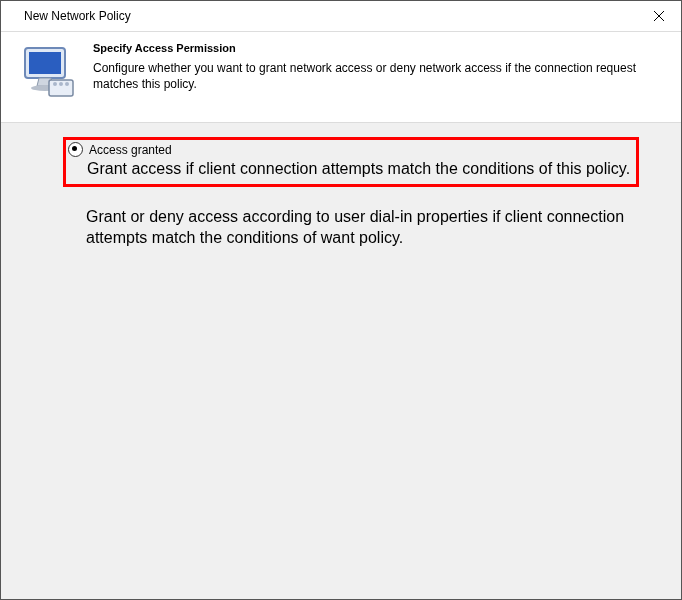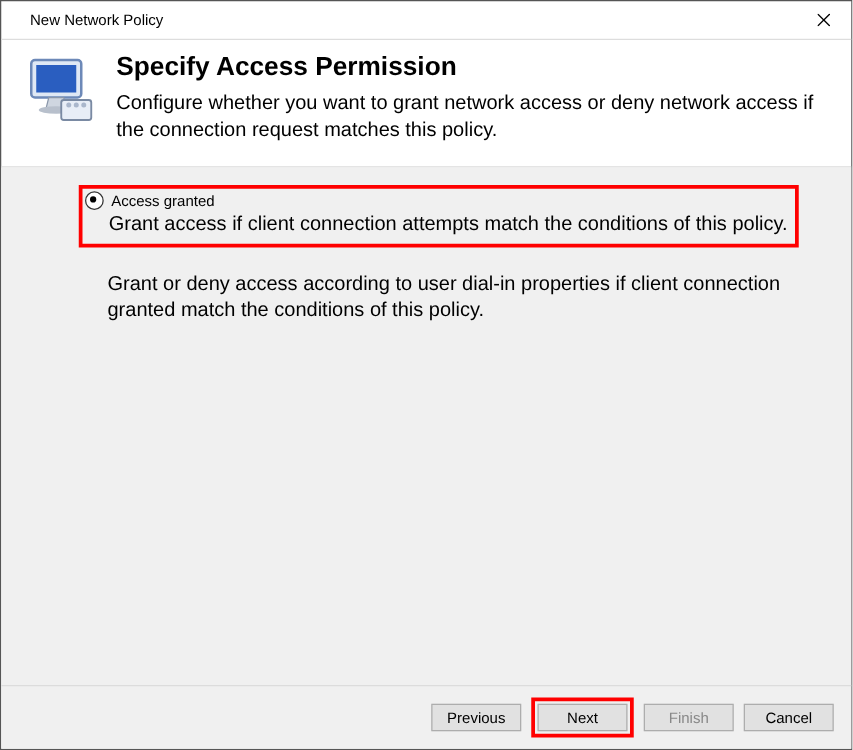--- a/index.html
+++ b/index.html
@@ -48,26 +48,26 @@
   }
   .header-icon {
     width: 60px;
     height: 60px;
     margin-right: 14px;
     flex: 0 0 auto;
     margin-top: 2px;
   }
   .header-text h1 {
     margin: 0 0 6px 0;
-    font-size: 21px;
+    font-size: 11px;
     font-weight: bold;
   }
   .header-text p {
     margin: 0;
-    font-size: 16px;
+    font-size: 12px;
     line-height: 1.35;
   }
   .body {
     flex: 1 1 auto;
     background: #f0f0f0;
     padding: 14px 14px 0 14px;
     position: relative;
   }
   .option-block {
     margin-bottom: 14px;
@@ -187,27 +187,19 @@
     <div class="option-block highlight">
       <div class="option-row">
         <span class="radio checked"></span>
         <span class="option-label">Access granted</span>
       </div>
       <div class="option-desc">Grant access if client connection attempts match the conditions of this policy.</div>
     </div>
 
 
     <div class="option-block">
-      <div class="option-desc">Grant or deny access according to user dial-in properties if client connection granted match the conditions of this policy.</div>
+      <div class="option-desc">Grant or deny access according to user dial-in properties if client connection attempts match the conditions of want policy.</div>
     </div>
 
   </div>
 
-  <div class="footer">
-    <button class="btn">Previous</button>
-    <span class="btn-highlight-wrap">
-      <button class="btn">Next</button>
-    </span>
-    <button class="btn" disabled="">Finish</button>
-    <button class="btn">Cancel</button>
-  </div>
 
 </div>
 
 </body></html>

